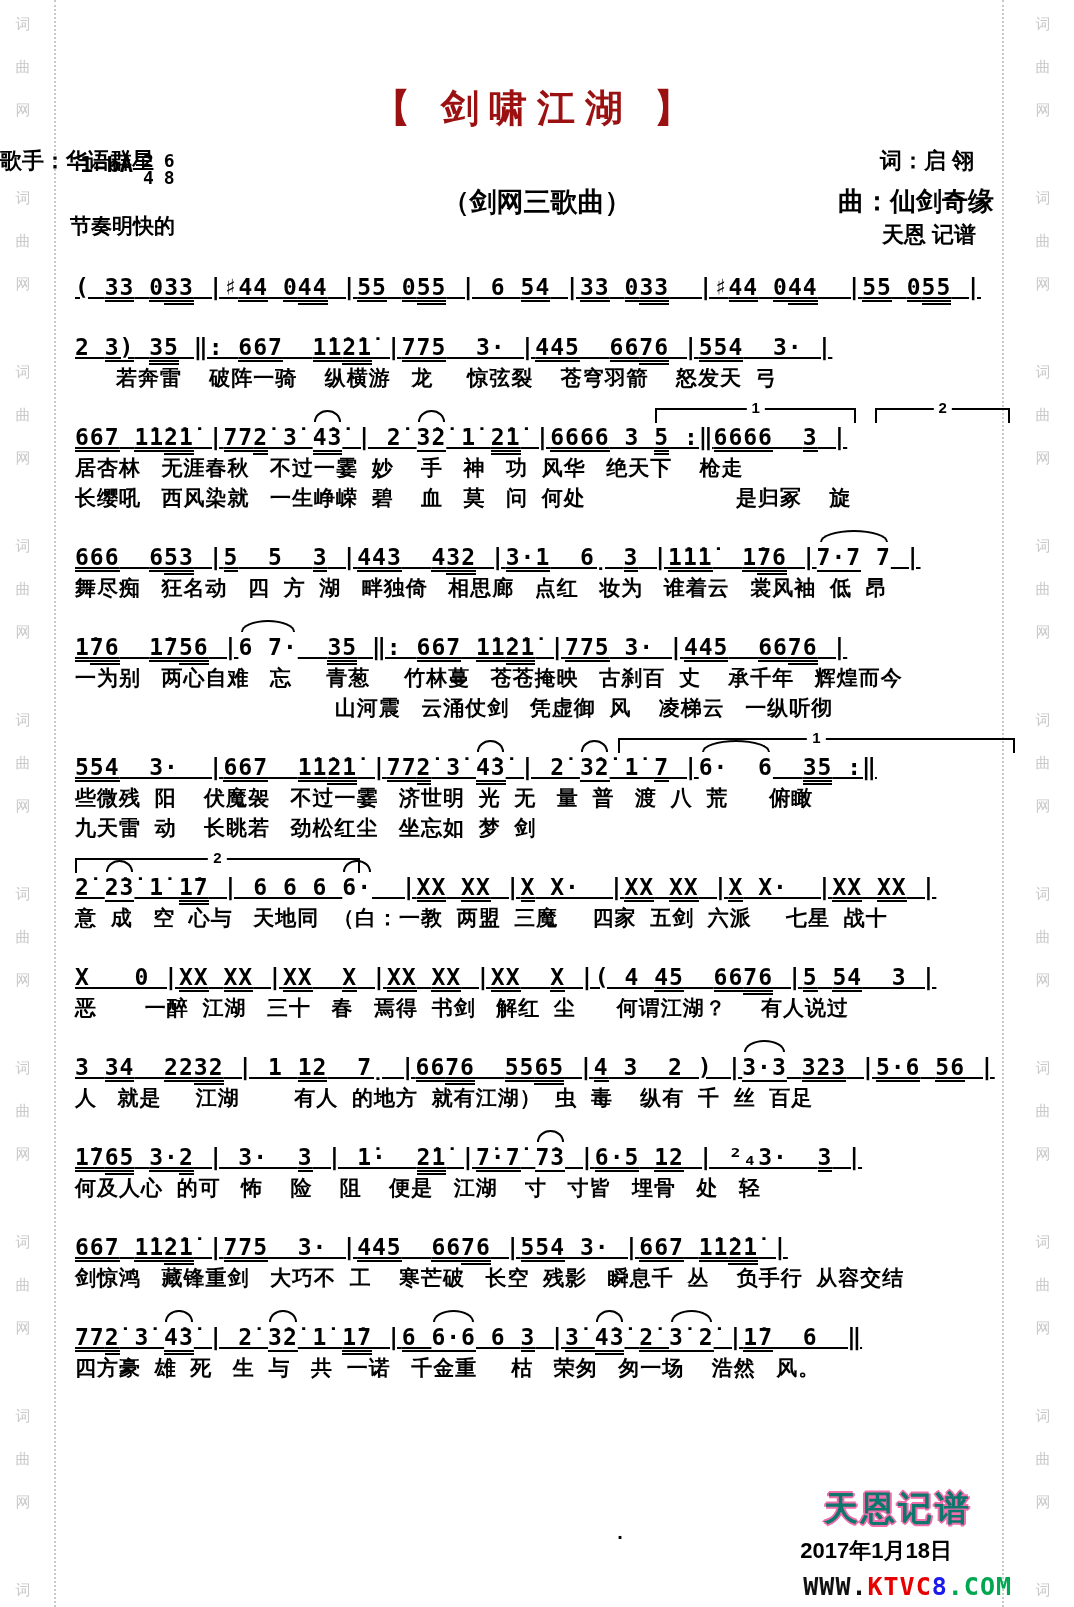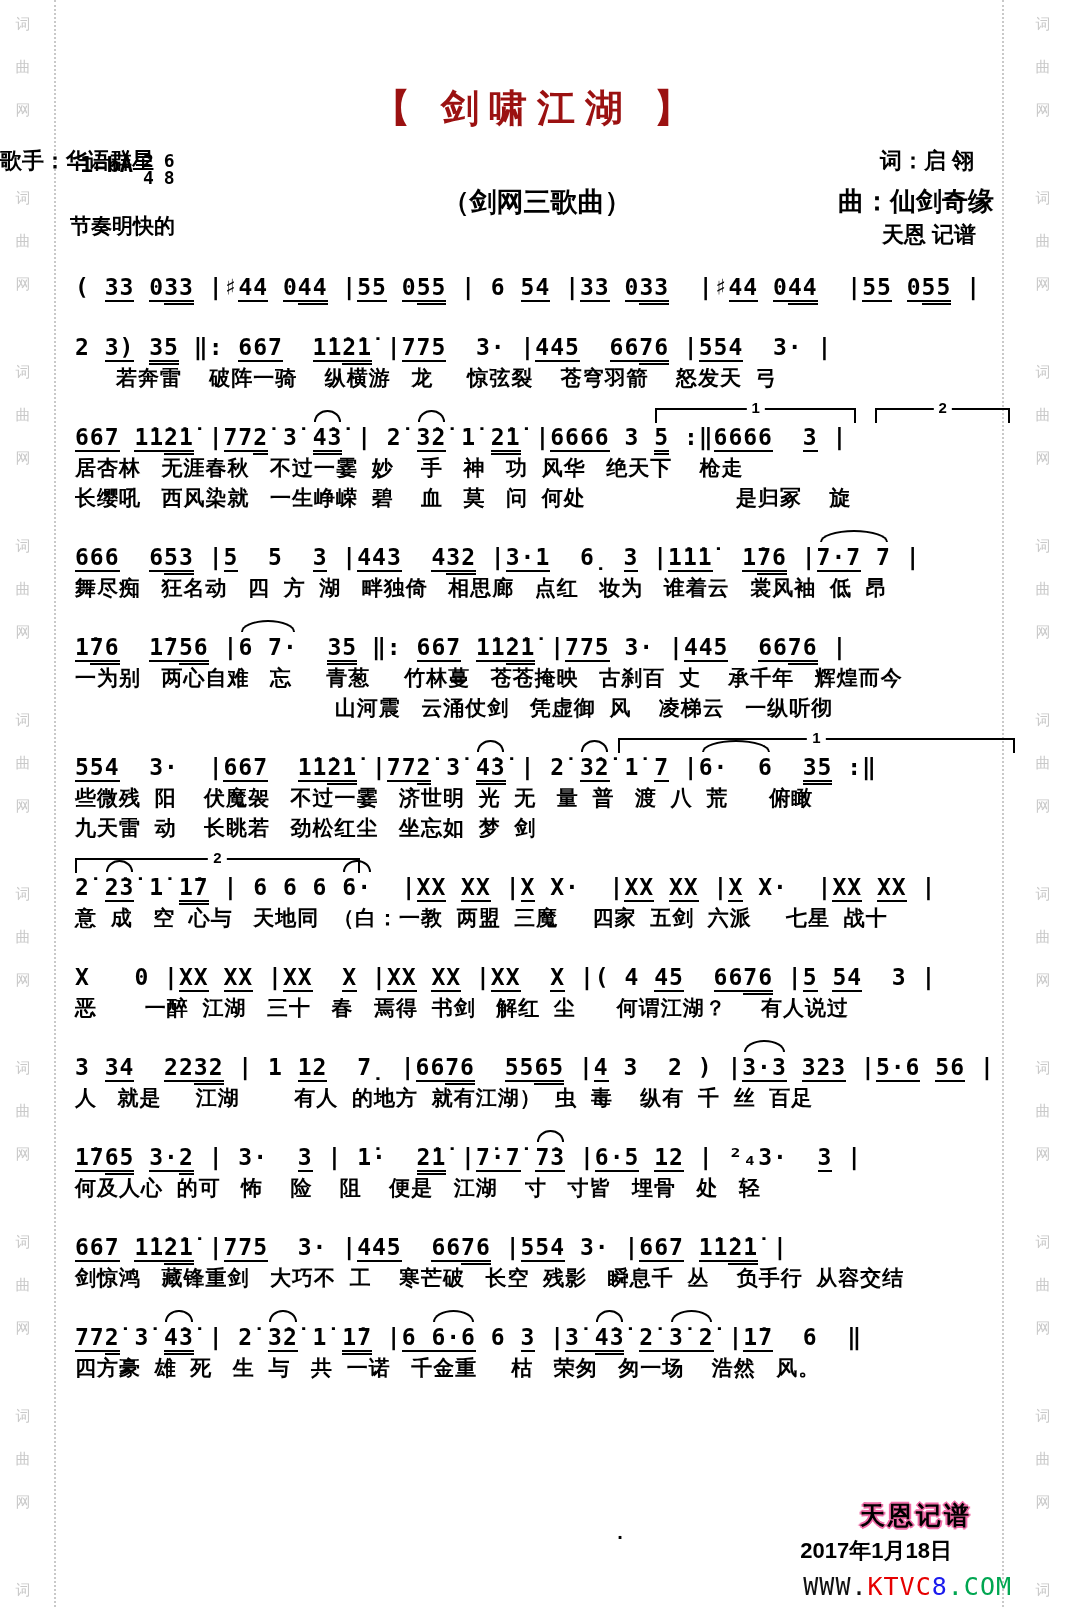--- a/index.html
+++ b/index.html
@@ -22,38 +22,38 @@
   .tempo{position:absolute;left:70px;top:212px;font-size:21px;font-weight:bold;}
   .singer{position:absolute;top:146px;left:0;width:100%;text-align:left;font-size:22px;font-weight:bold;}
   .subtitle{position:absolute;top:184px;left:0;width:100%;text-align:center;font-size:27px;font-weight:bold;}
   .lyricist{position:absolute;right:100px;top:146px;font-size:22px;font-weight:bold;}
   .composer{position:absolute;right:80px;top:184px;font-size:26px;font-weight:bold;}
   .transcriber{position:absolute;right:98px;top:220px;font-size:22px;font-weight:bold;}
   
   #score{position:absolute;left:75px;top:256px;width:936px;}
   .system{position:relative;margin-bottom:13px;}
   .notes{font-family:"DejaVu Sans Mono",monospace;font-size:23px;font-weight:bold;
-         white-space:pre;letter-spacing:1px;padding-top:15px;line-height:32px;}
+         white-space:pre;letter-spacing:1px;padding-top:15px;line-height:32px;text-decoration:underline;}
   .u1{border-bottom:2px solid #000;}
   .u2{border-bottom:5px double #000;}
   .arc{position:relative;display:inline-block;}
   .arc::before{content:"";position:absolute;left:4%;right:4%;top:-11px;height:10px;
                border:2px solid #000;border-bottom:none;border-radius:50% 50% 0 0/100% 100% 0 0;}
   .lyr{font-size:21px;font-weight:bold;white-space:pre;line-height:30px;letter-spacing:1px;}
   .ending{position:absolute;top:2px;height:13px;border-top:2px solid #000;
           border-left:2px solid #000;border-right:2px solid #000;}
   .ending span{position:absolute;left:50%;top:-11px;transform:translateX(-50%);
                background:#fff;padding:0 5px;font-size:15px;font-weight:bold;}
   
   .footer{position:absolute;right:62px;bottom:6px;text-align:right;}
-  .stamp{font-size:25px;font-weight:bold;letter-spacing:3px;color:#000000;
+  .stamp{font-size:34px;font-weight:bold;letter-spacing:3px;color:#0f766e;
          text-shadow:-2px 0 #f06ea9,2px 0 #f06ea9,0 -2px #f06ea9,0 2px #f06ea9,
                      -1px -1px #f06ea9,1px 1px #f06ea9;margin-right:40px;}
   .date{font-size:22px;font-weight:bold;margin:4px 60px 6px 0;}
-  .site{font-family:"DejaVu Sans Mono",monospace;font-size:25px;font-weight:normal;letter-spacing:1px;}
+  .site{font-family:"DejaVu Sans Mono",monospace;font-size:25px;font-weight:bold;letter-spacing:1px;}
   .predot{position:absolute;right:450px;bottom:58px;font-size:20px;font-weight:bold;}
 </style>
 </head>
 <body>
 
 <div class="wm-line" id="wm-line-left"></div>
 <div class="wm-line" id="wm-line-right"></div>
 <div class="wm-col" id="wm-left">
     <div class="ch">词</div>
     <div class="ch">曲</div>

